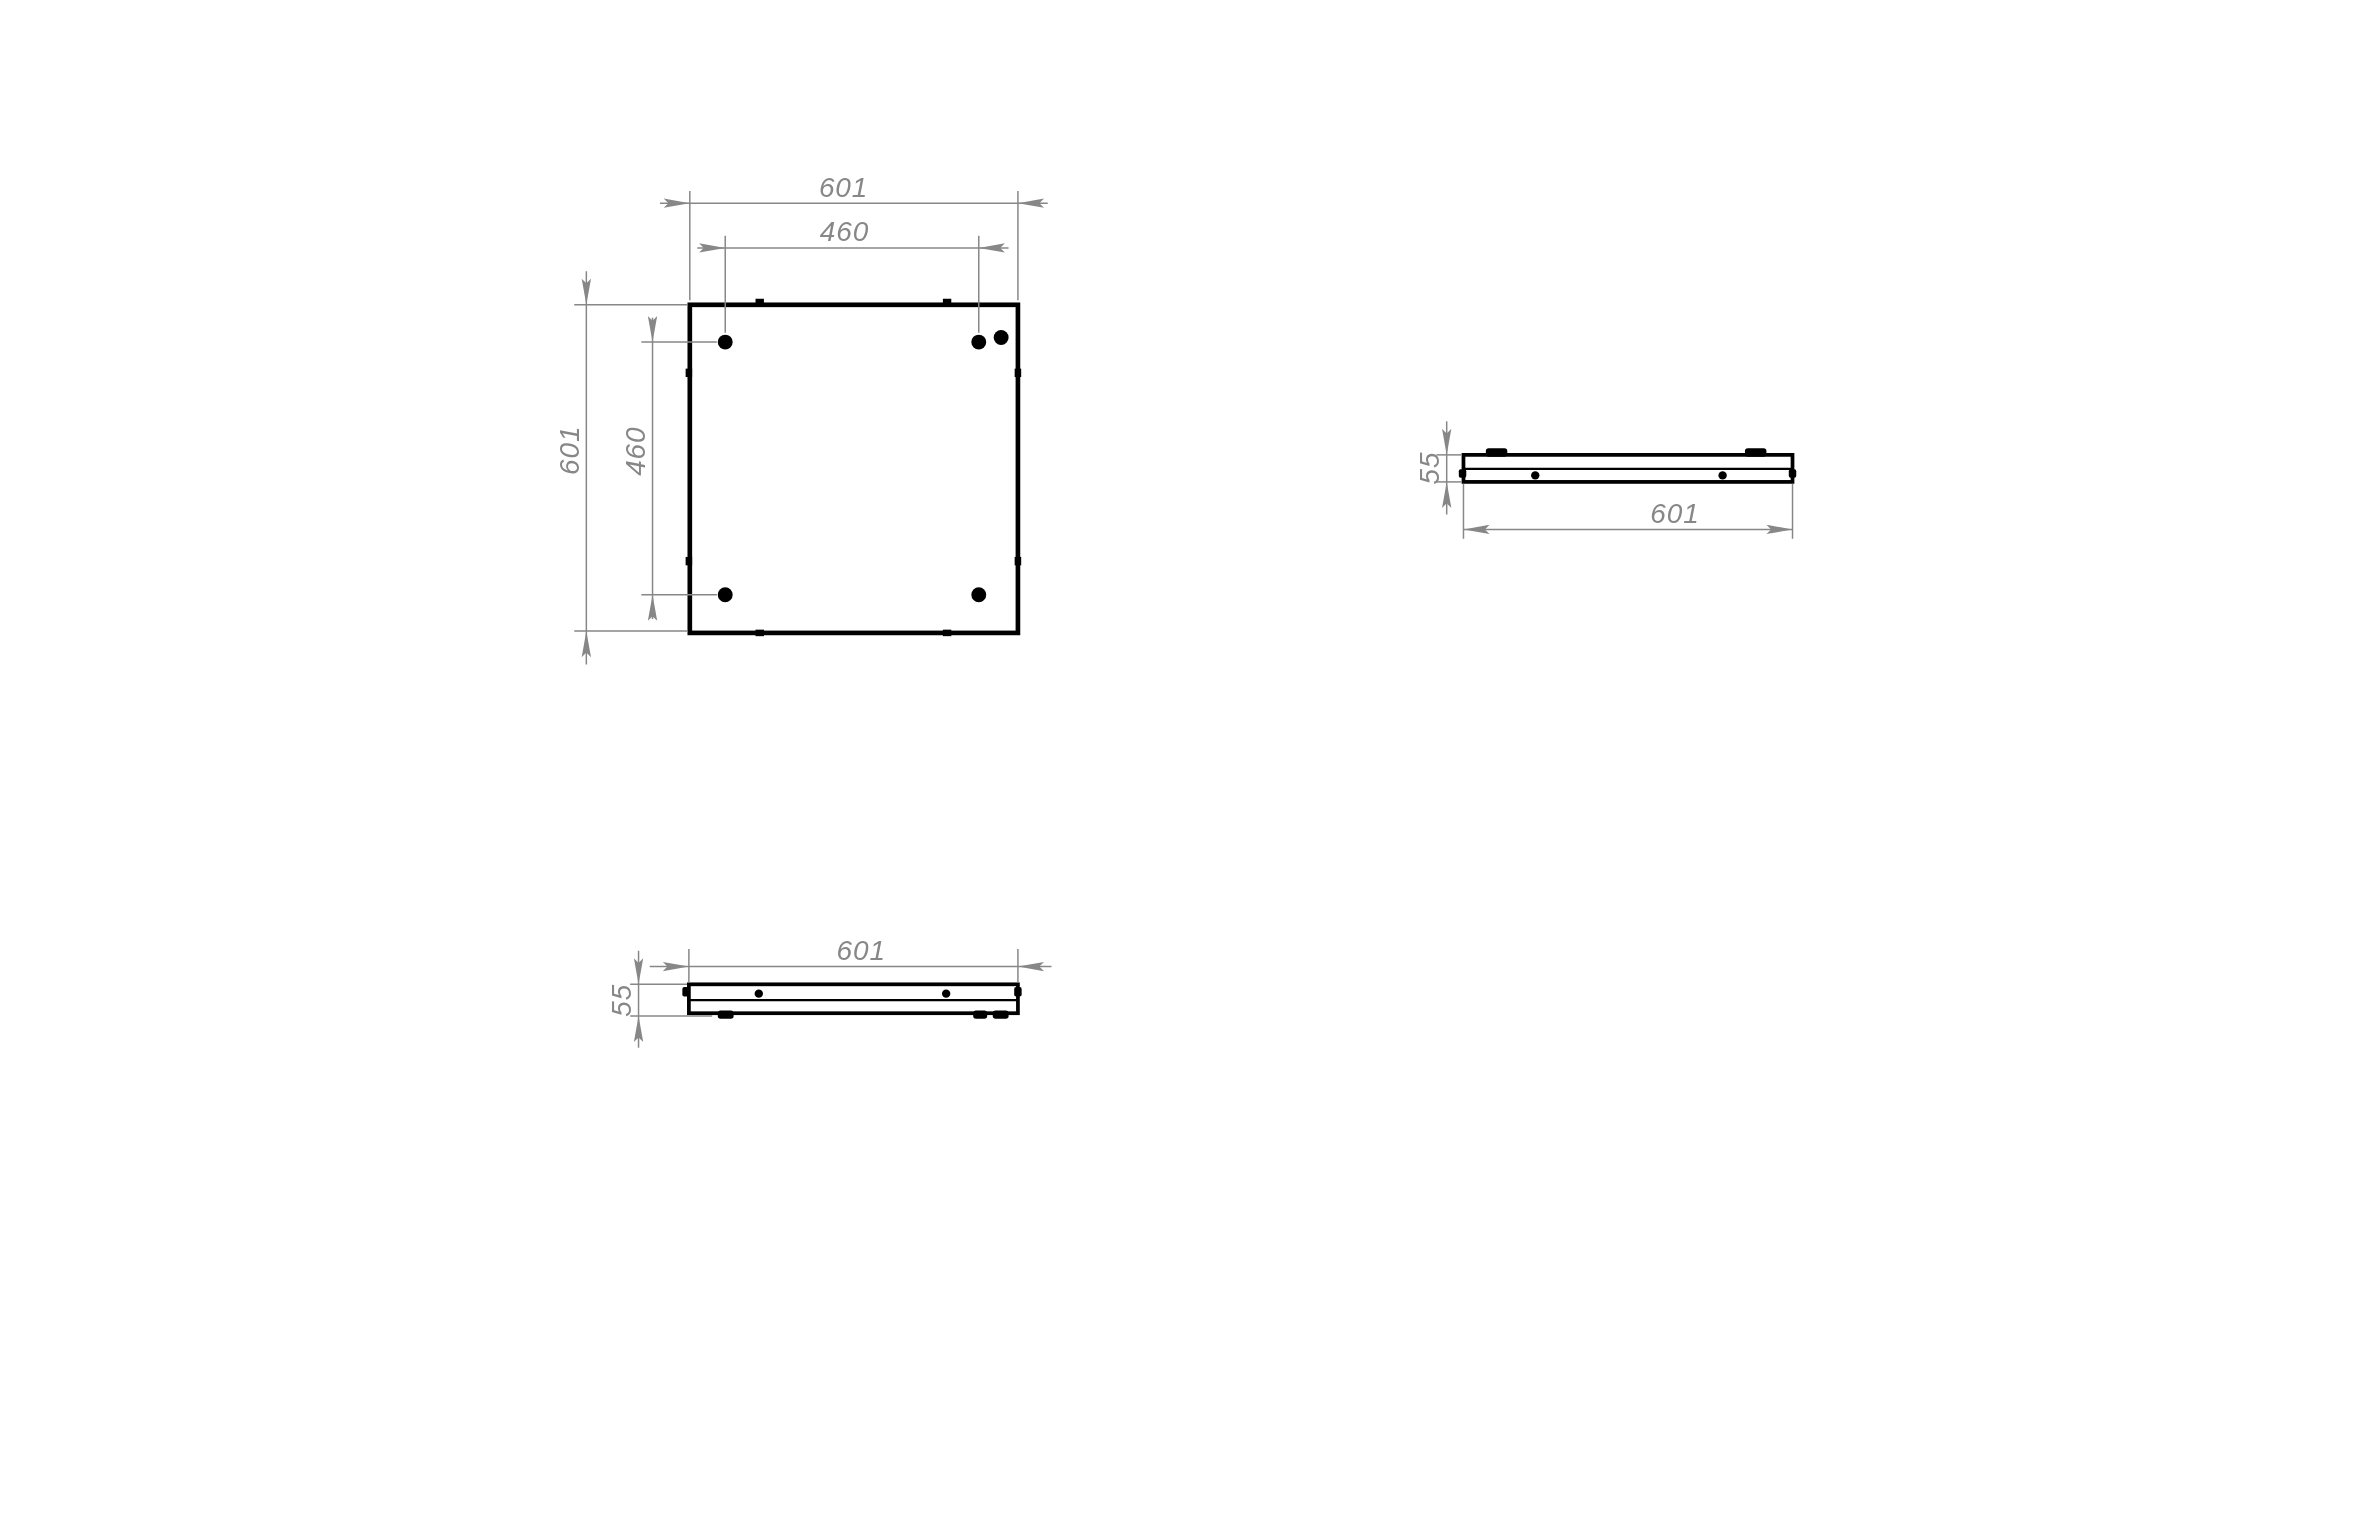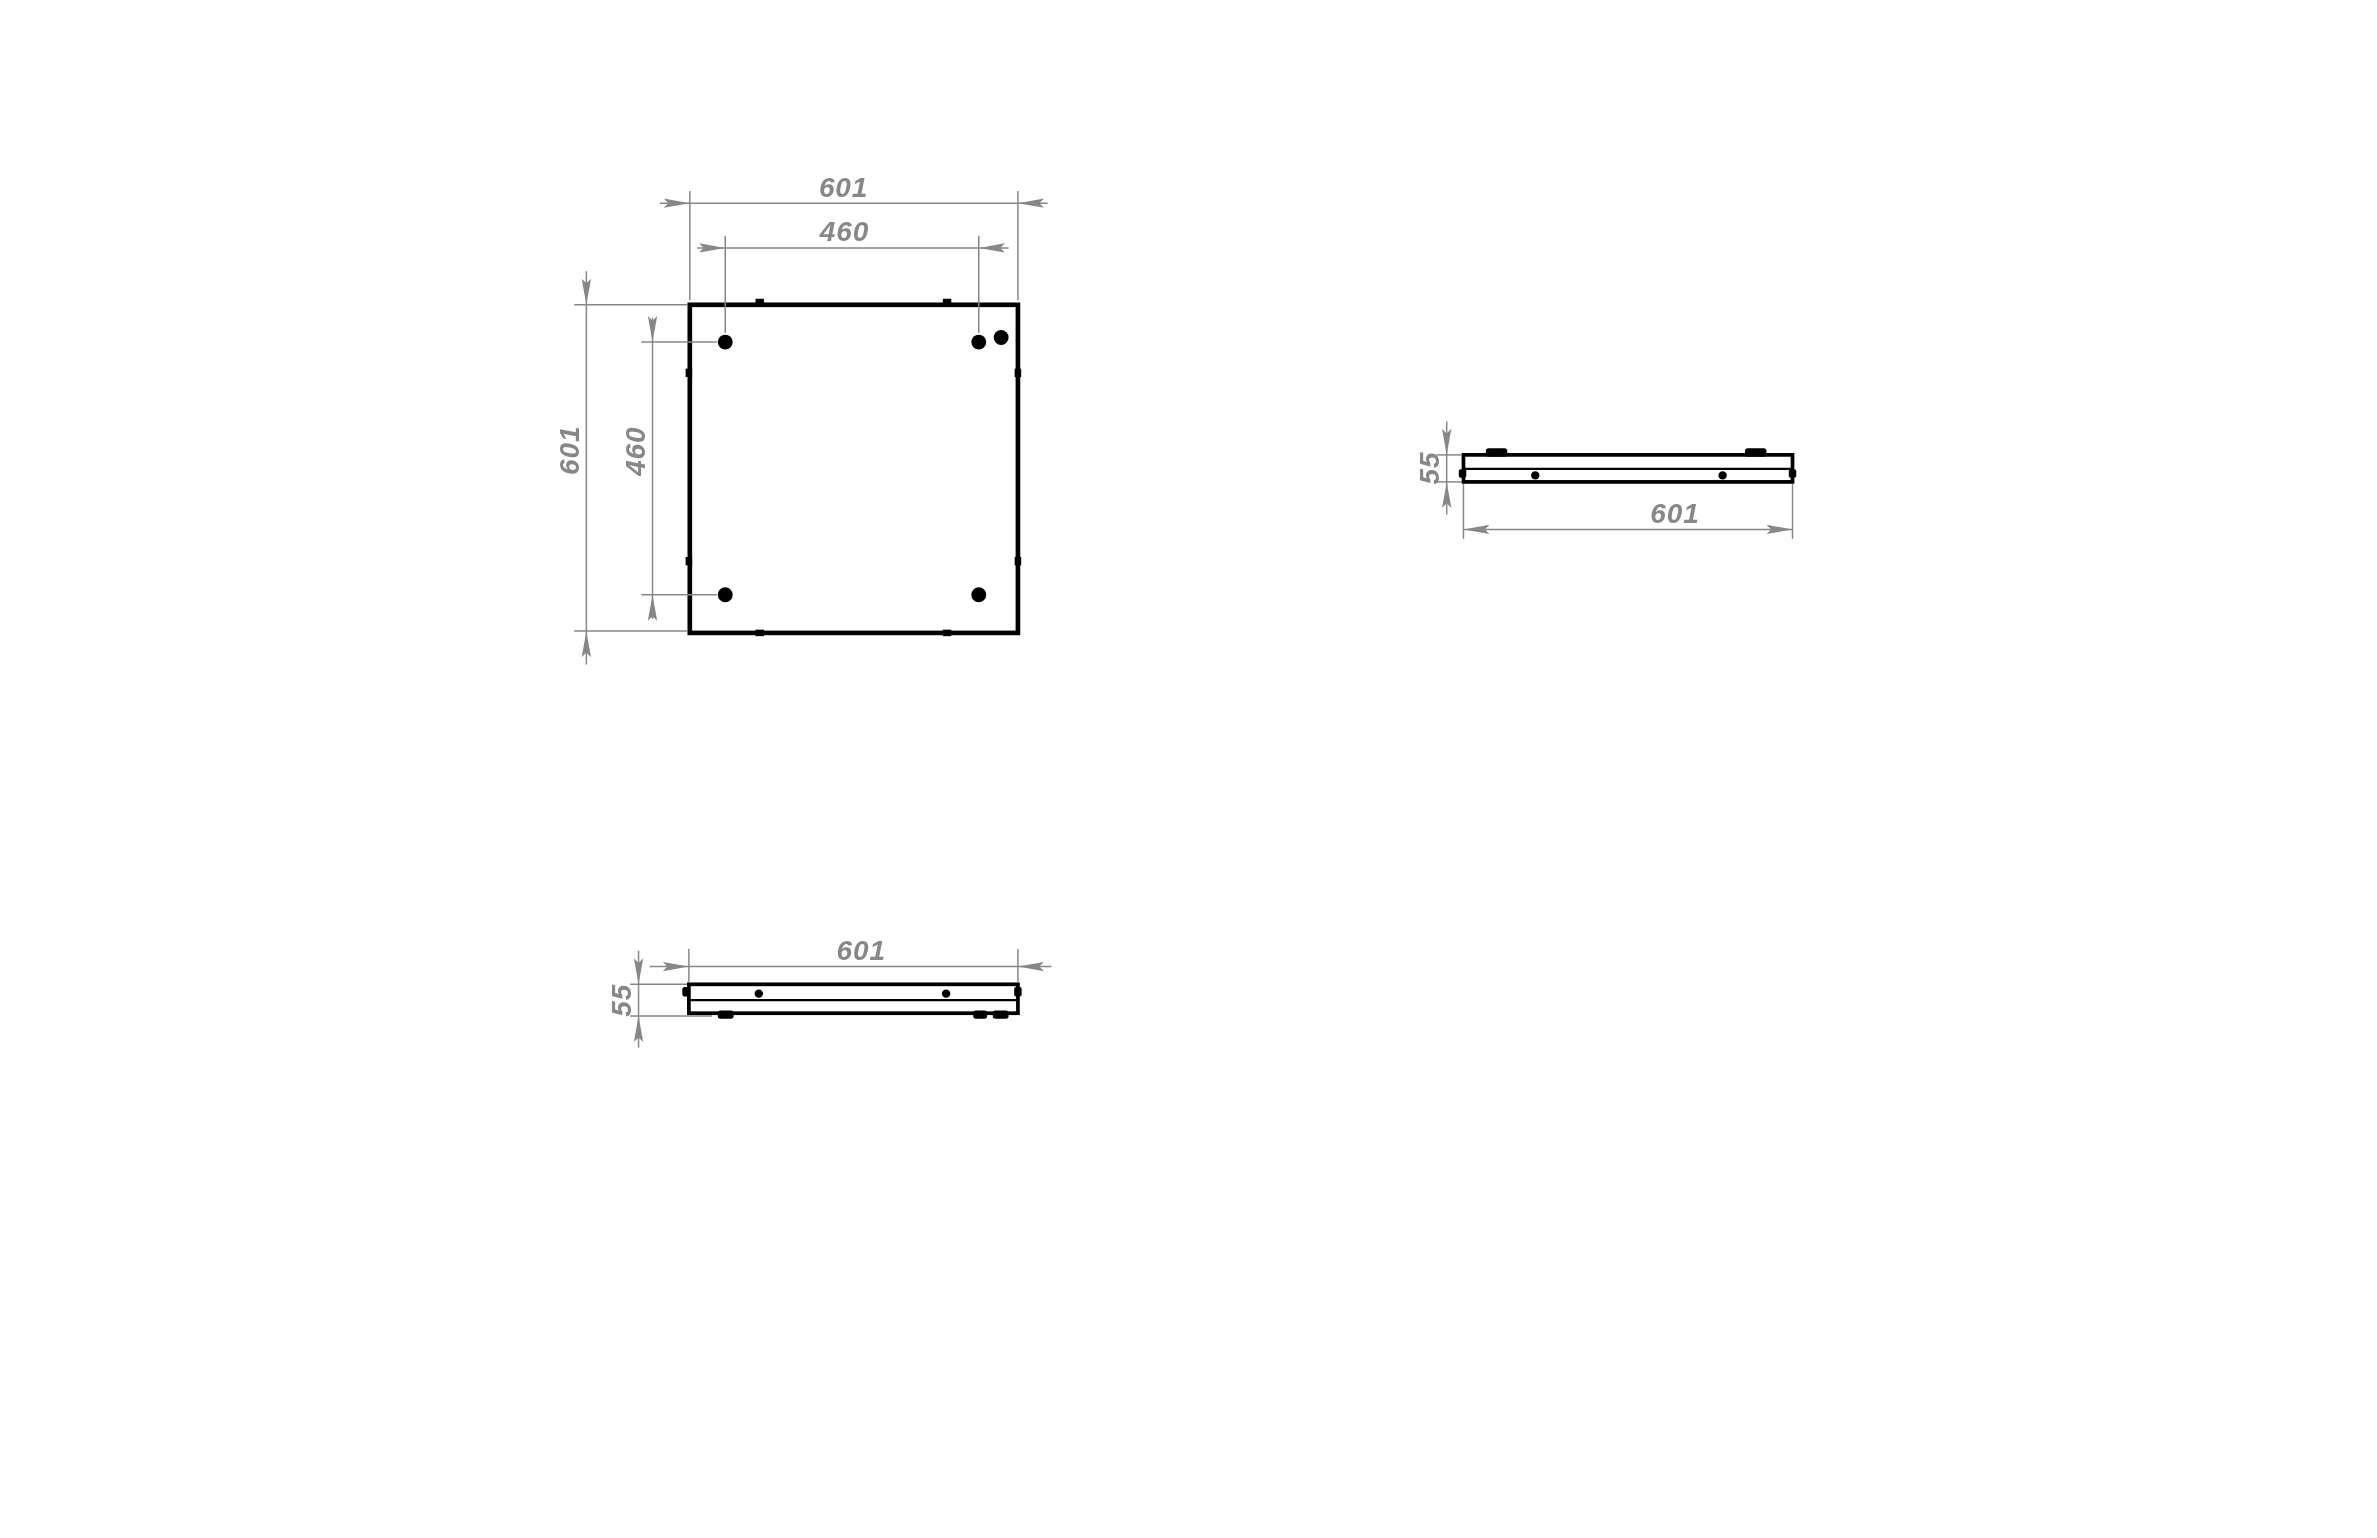--- a/index.html
+++ b/index.html
@@ -7,21 +7,20 @@
     --dim_line:#878787;
     --background:#ffffff;
   }
   html,body{margin:0;padding:0;background:var(--background);}
   .sheet{
     position:relative;
     width:2377px;height:1146px;
     background:var(--background);
     font-family:"Liberation Sans", sans-serif;
     overflow:hidden;
-    font-weight:bold;
   }
   svg{display:block;}
   .part{stroke:var(--part_line);fill:none;}
   .part-thick{stroke-width:5;}
   .part-med{stroke-width:4;}
   .part-thin{stroke-width:2.5;}
   .part-fill{fill:var(--part_line);stroke:none;}
   .dim{stroke:var(--dim_line);stroke-width:1.6;fill:none;}
   .dim-arrow{fill:var(--dim_line);stroke:none;}
   .dim-text{

